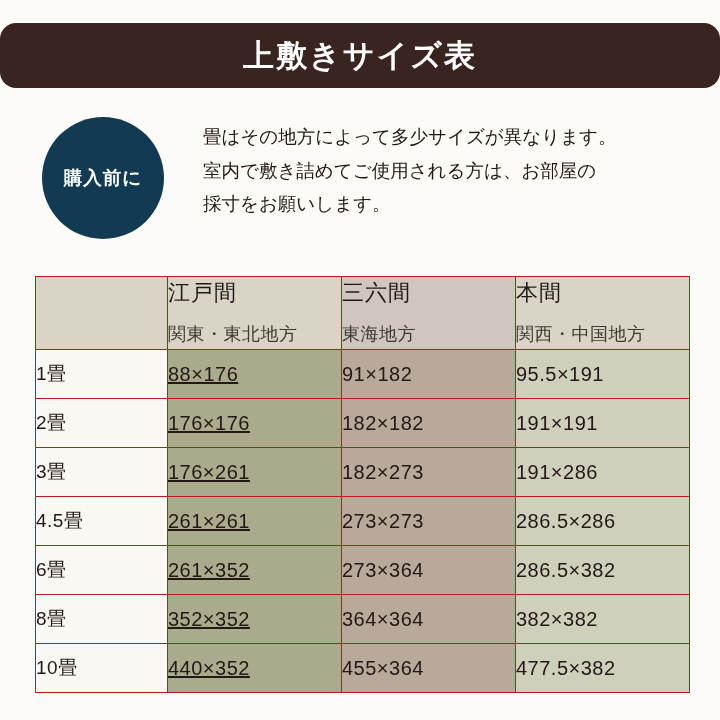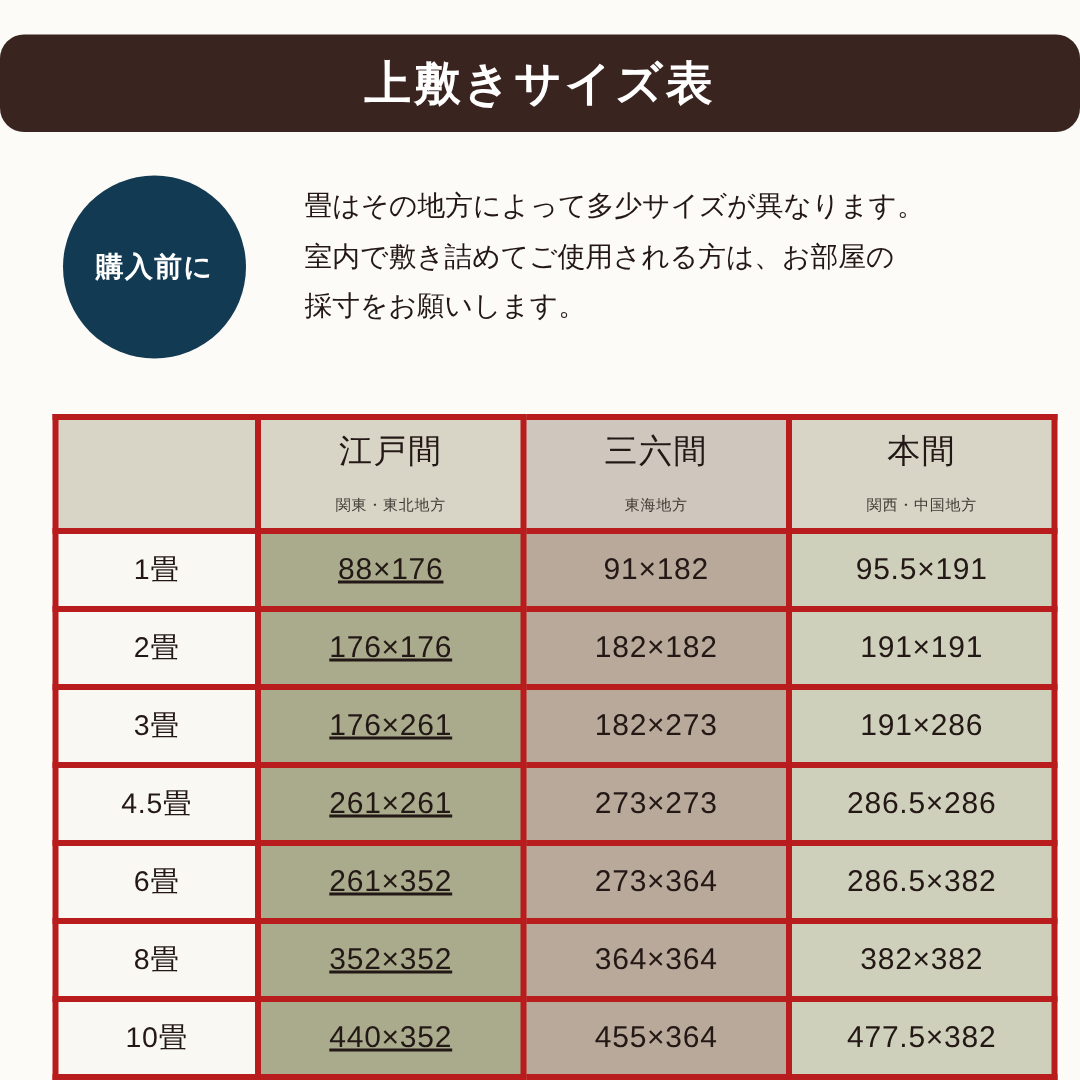--- a/index.html
+++ b/index.html
@@ -81,22 +81,22 @@
   
   .size-table {
     position: absolute;
     left: 35px;
     top: 276px;
     width: 650px;
     border-collapse: collapse;
     table-layout: fixed;
   }
   .size-table td, .size-table th {
-    border: 4px solid #b91c1c;
-    text-align: center;
+    border: 1px solid #b91c1c;
+    text-align: left;
     font-weight: normal;
     padding: 0;
   }
   .col-label { width: 131px; }
   .col-data  { width: 173px; }
 
   thead th {
     height: 72px;
     vertical-align: middle;
   }
@@ -106,21 +106,21 @@
   .th-honma { background: #d8d5c7; }
 
   .th-main {
     font-size: 22px;
     color: #231815;
     letter-spacing: 1px;
     display: block;
     line-height: 1.15;
   }
   .th-sub {
-    font-size: 10px;
+    font-size: 18px;
     color: #3f3a33;
     display: block;
     margin-top: 16px;
     letter-spacing: 0.5px;
   }
 
   tbody td {
     height: 48px;
     font-size: 20px;
     vertical-align: middle;

